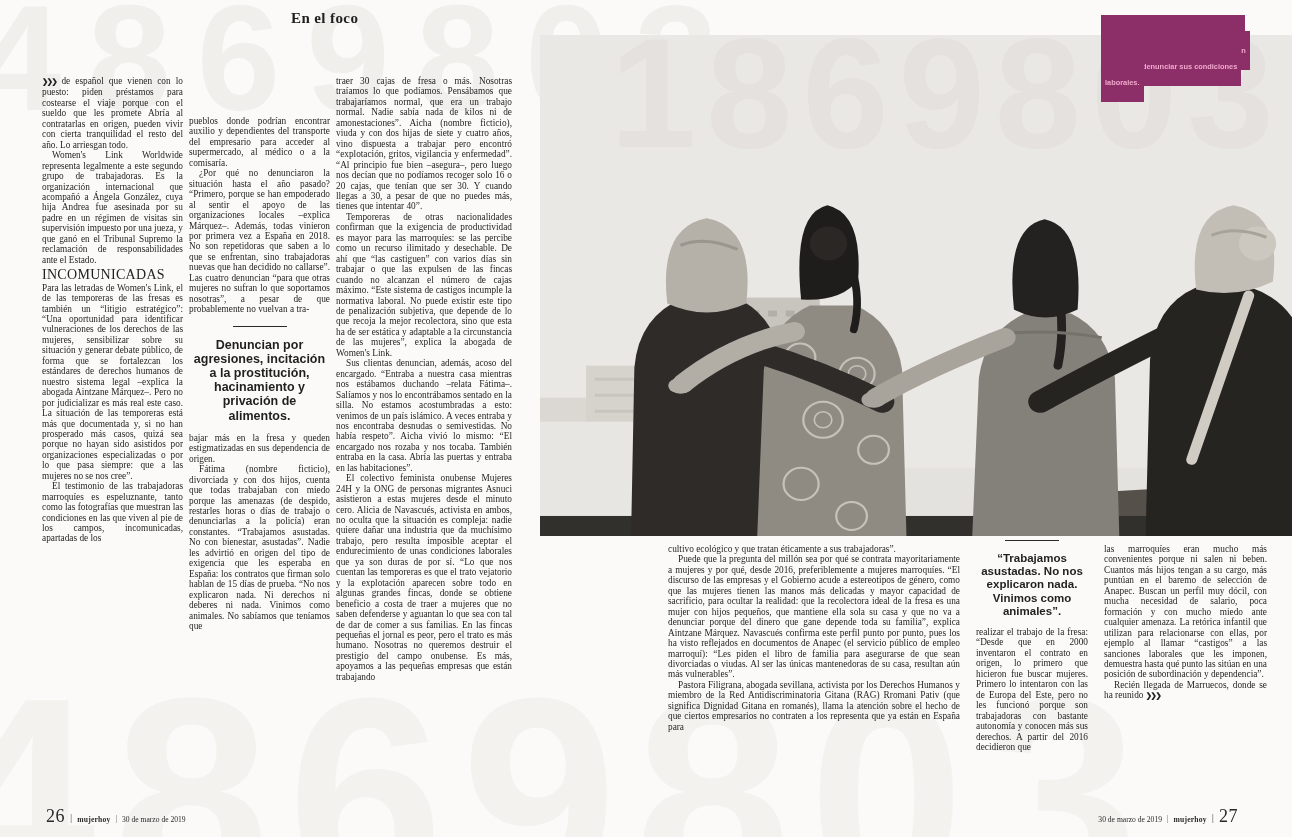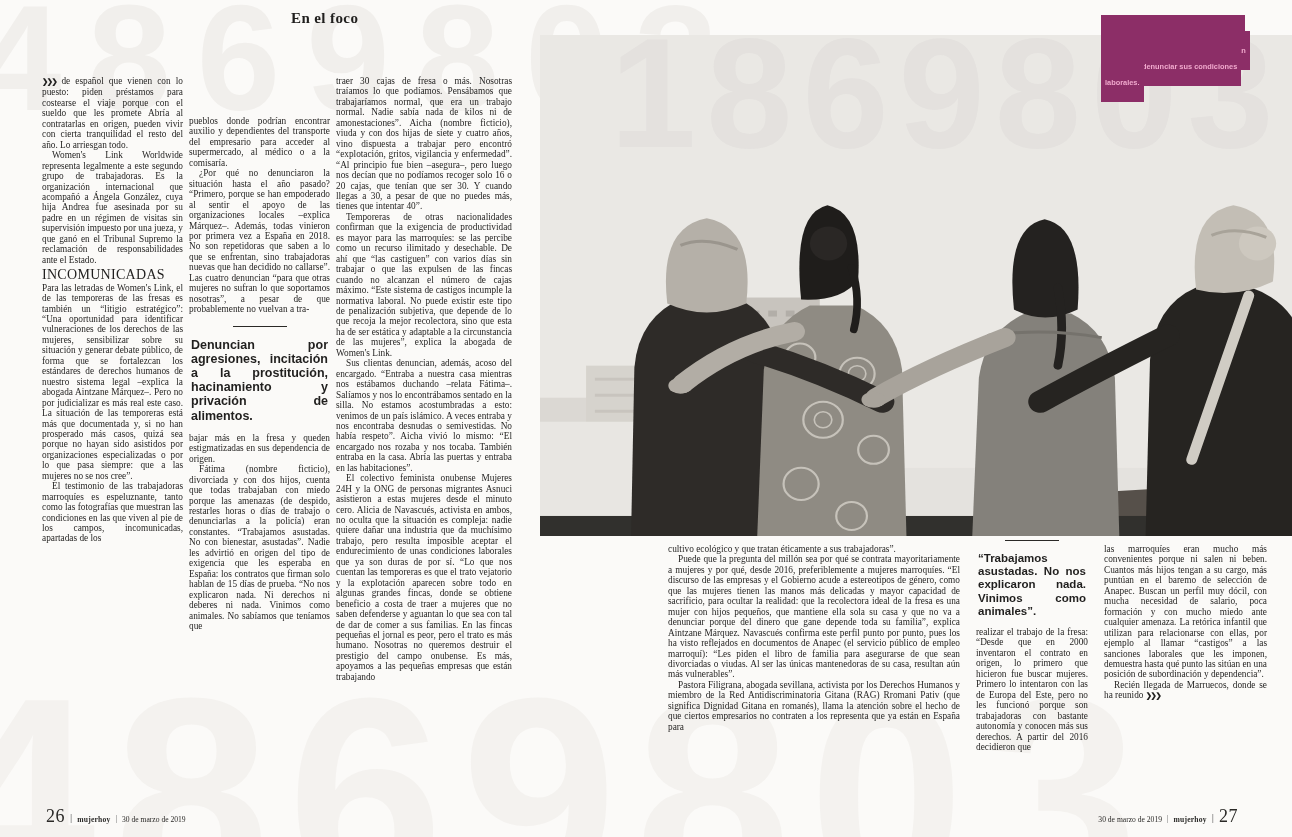--- a/index.html
+++ b/index.html
@@ -17,21 +17,21 @@
   .kicker{position:absolute;left:291px;top:10px;font-size:15px;font-weight:700;
           letter-spacing:.4px;z-index:2;}
 
   .col{position:absolute;text-align:justify;font-size:9.3px;line-height:10.45px;z-index:2;}
   .col p{margin:0;}
   .col p.ind{text-indent:10px;}
   .cont{font-size:7.5px;letter-spacing:-1.5px;font-weight:700;}
   .subhead{font-size:14px;letter-spacing:.3px;margin:5px 0 2px;font-weight:400;}
 
   .pq-rule{width:54px;border-top:1.4px solid #2a2927;margin:11px auto 11px;}
-  .pullquote{font-family:"Liberation Sans",sans-serif;font-weight:700;
+  .pullquote{font-family:"Liberation Sans",sans-serif;font-weight:700;text-align:center;
              font-size:12.5px;line-height:14.2px;margin:0 2px 10px;}
   .pullquote.small{font-size:11.5px;line-height:13.2px;margin-bottom:9px;}
 
   .photo{position:absolute;left:540px;top:35px;width:768px;height:501px;z-index:1;
          background:#eae8e5;overflow:hidden;}
   .photo svg{display:block;width:100%;height:100%;}
   .ghost{position:absolute;top:-30px;left:70px;font-family:"Liberation Sans",sans-serif;
          font-weight:700;font-size:155px;letter-spacing:10px;color:rgba(125,90,110,0.05);}
 
   .caption{position:absolute;left:1101px;top:27px;width:172px;z-index:3;

